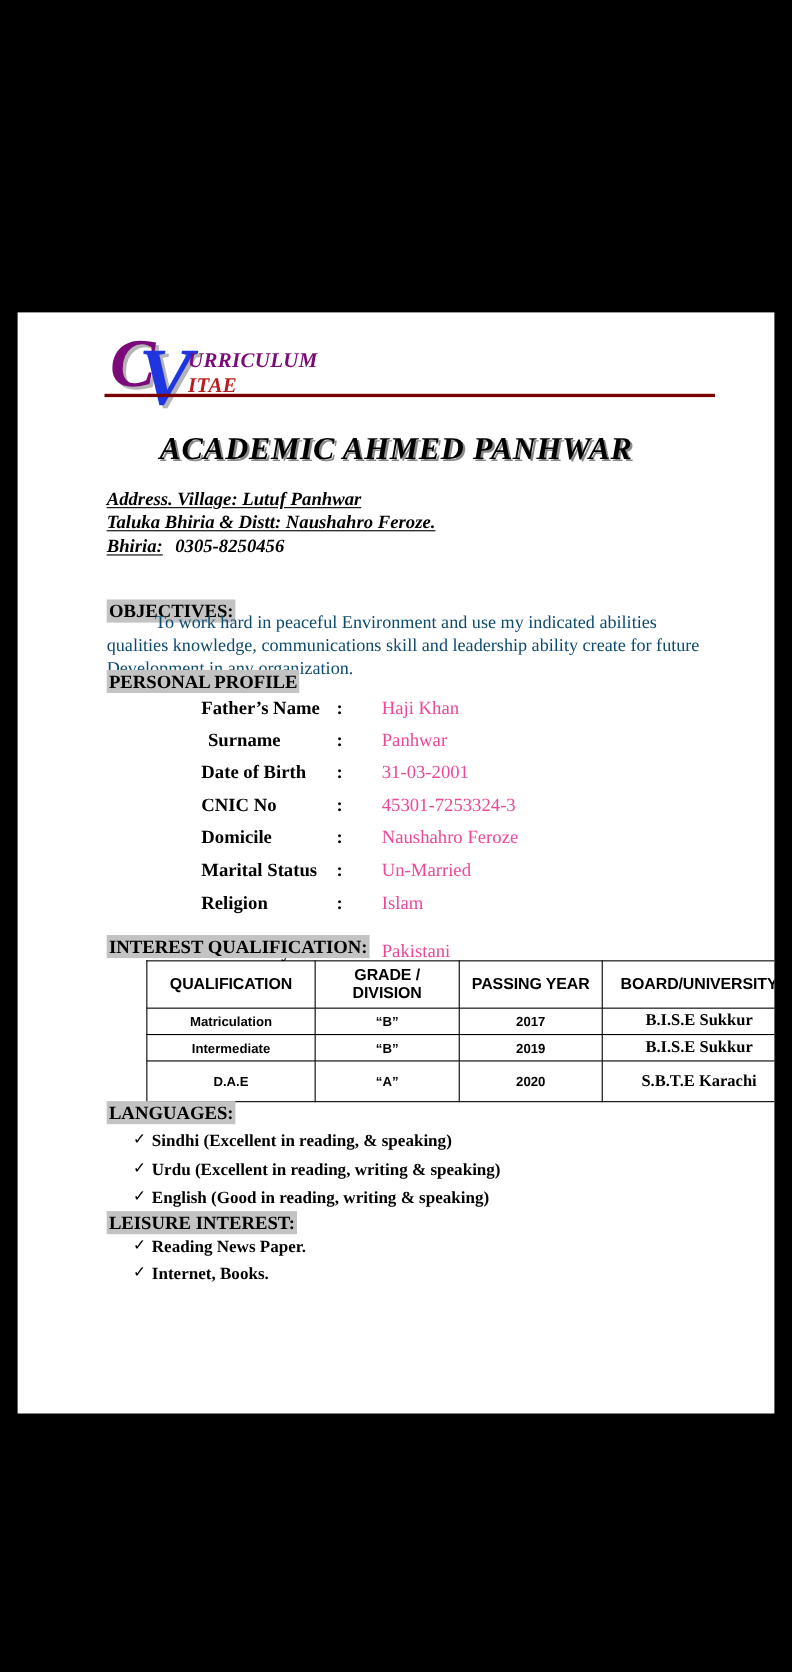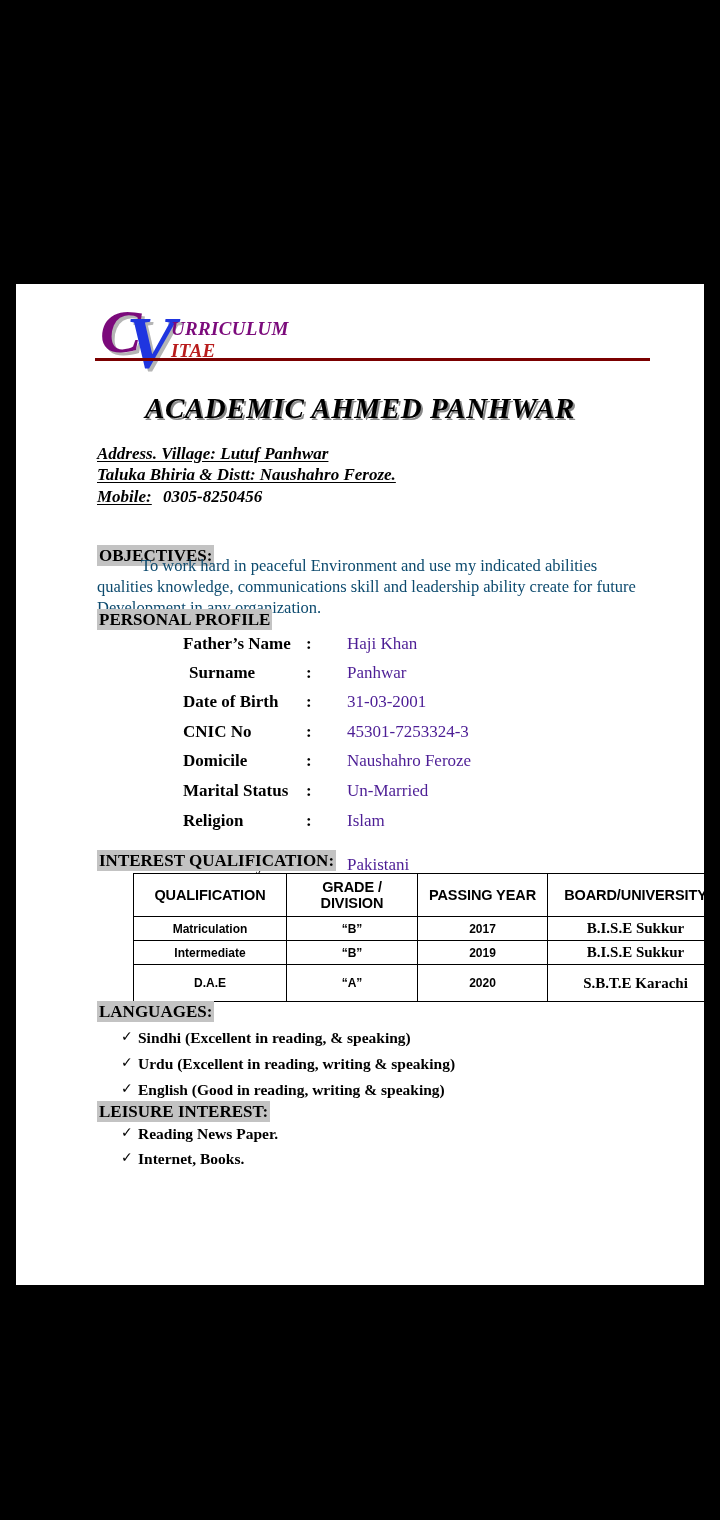--- a/index.html
+++ b/index.html
@@ -171,21 +171,21 @@
     font-family: "Liberation Serif", "DejaVu Serif", serif;
     font-weight: bold;
     font-size: 17px;
     color: #000000;
   }
   .pp-value {
     position: absolute;
     left: 331px;
     font-family: "Liberation Serif", "DejaVu Serif", serif;
     font-size: 17px;
-    color: #4c1d95;
+    color: #ec4899;
     white-space: nowrap;
   }
 
   
   #academic-table {
     position: absolute;
     left: 81px;
     top: 589px;
     width: 590px;
     border-collapse: collapse;
@@ -270,21 +270,21 @@
 
     <div class="name-head">ACADEMIC AHMED PANHWAR</div>
 
     <div class="addr addr-2">
       <span class="u">Taluka Bhiria &amp; Distt: Naushahro Feroze.</span>
     </div>
     <div class="addr addr-1">
       <span class="u">Address.  Village: Lutuf Panhwar</span>
     </div>
     <div class="addr addr-3">
-      <span class="u">Mobile:</span>
+      <span class="u">Bhiria:</span>
       <span style="padding-left:7px;">0305-8250456</span>
     </div>
 
     <div class="sect sect-objectives">OBJECTIVES:</div>
     <div class="objectives-body">
       <span class="indent">To work hard in peaceful Environment and use my indicated abilities qualities knowledge, communications skill and leadership ability create for future Development in any organization.</span>
     </div>
 
     <div class="sect sect-personal">PERSONAL PROFILE</div>
 

